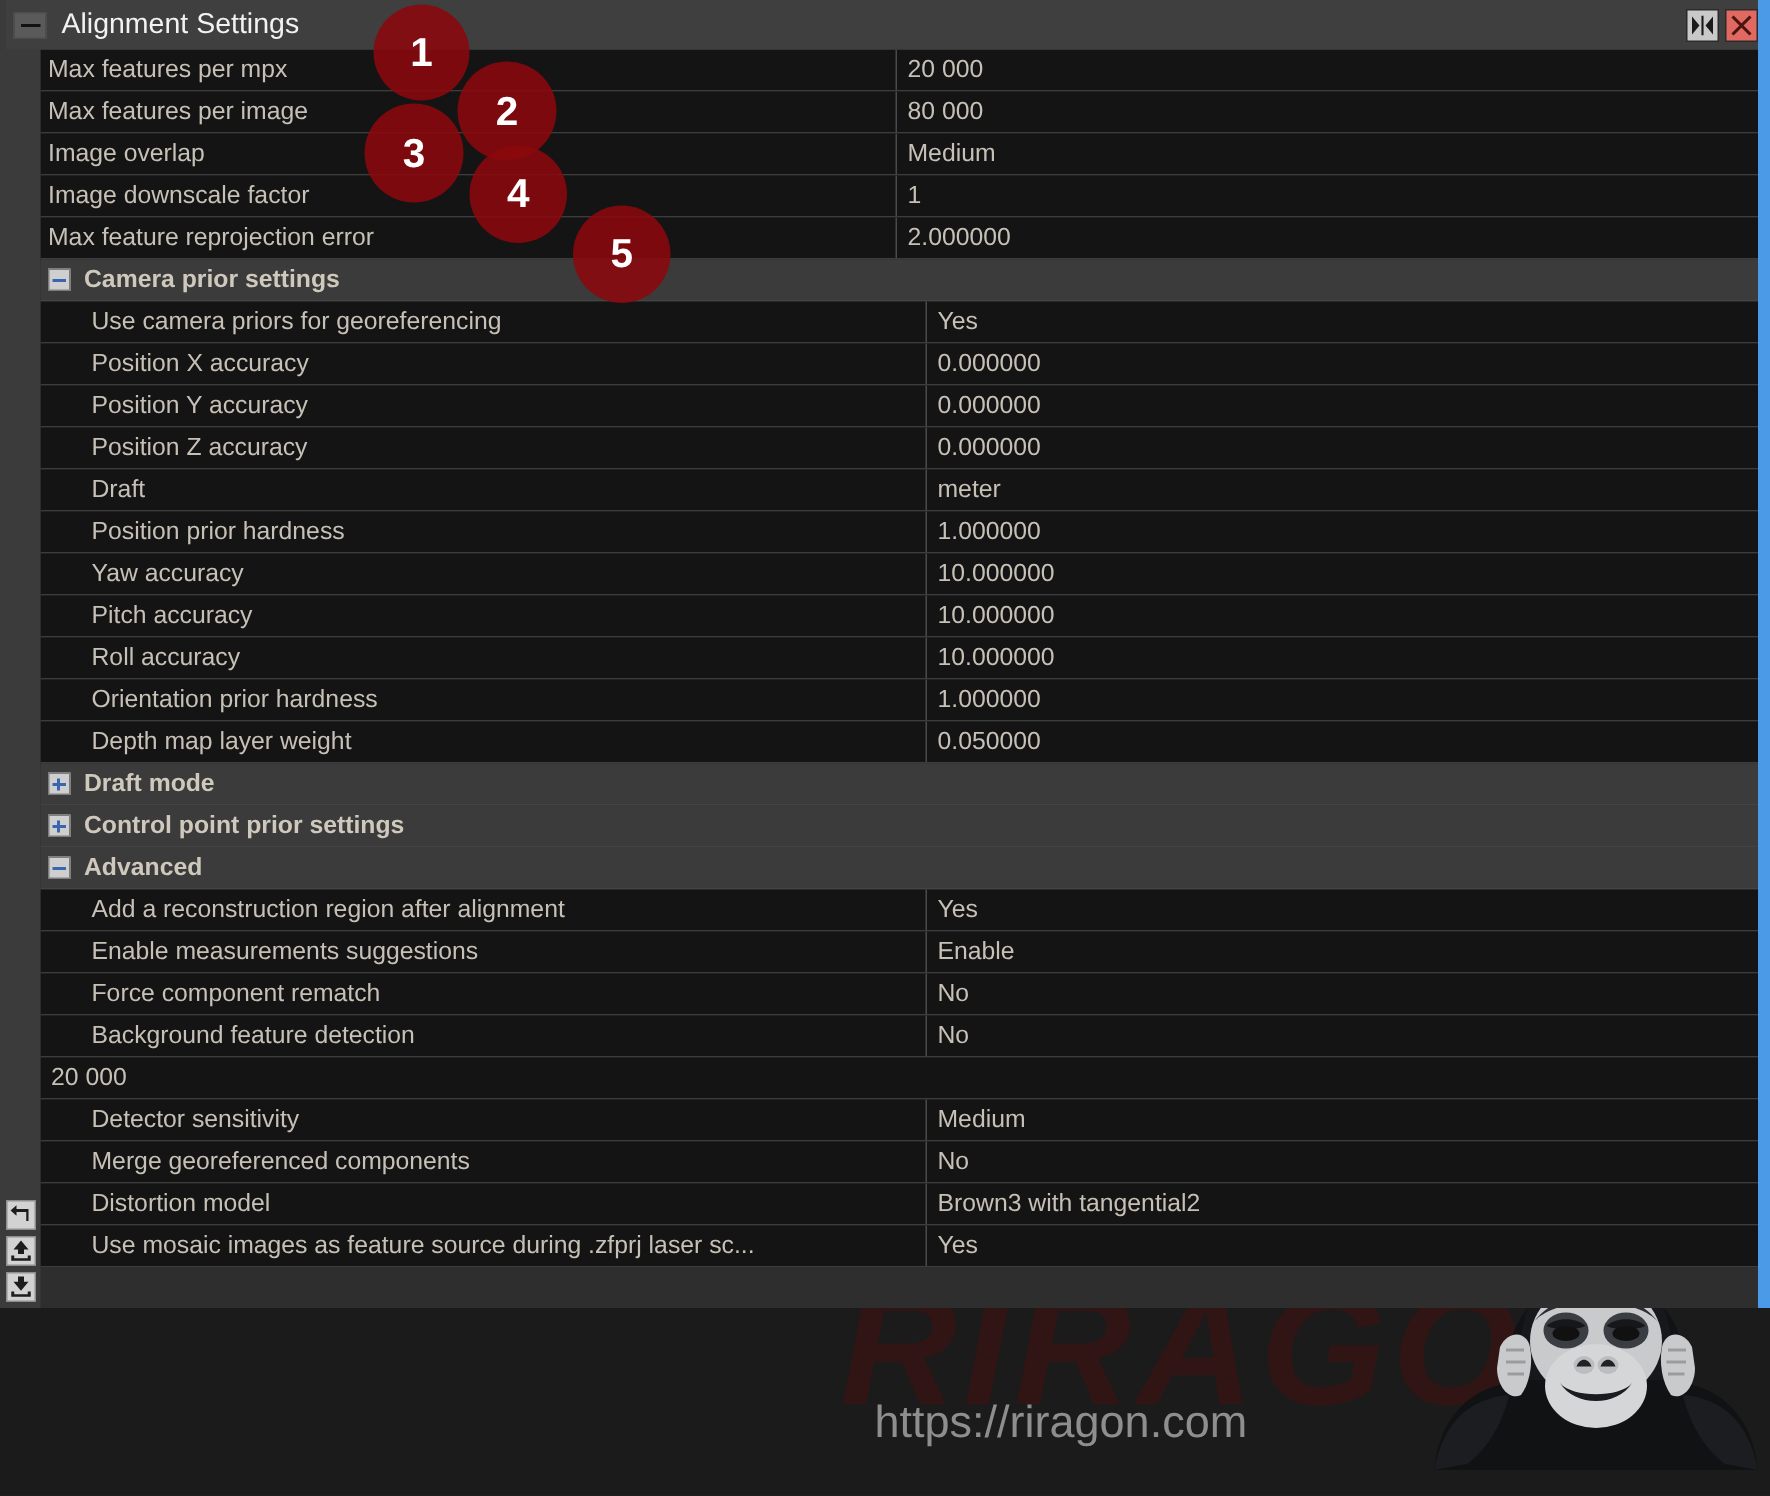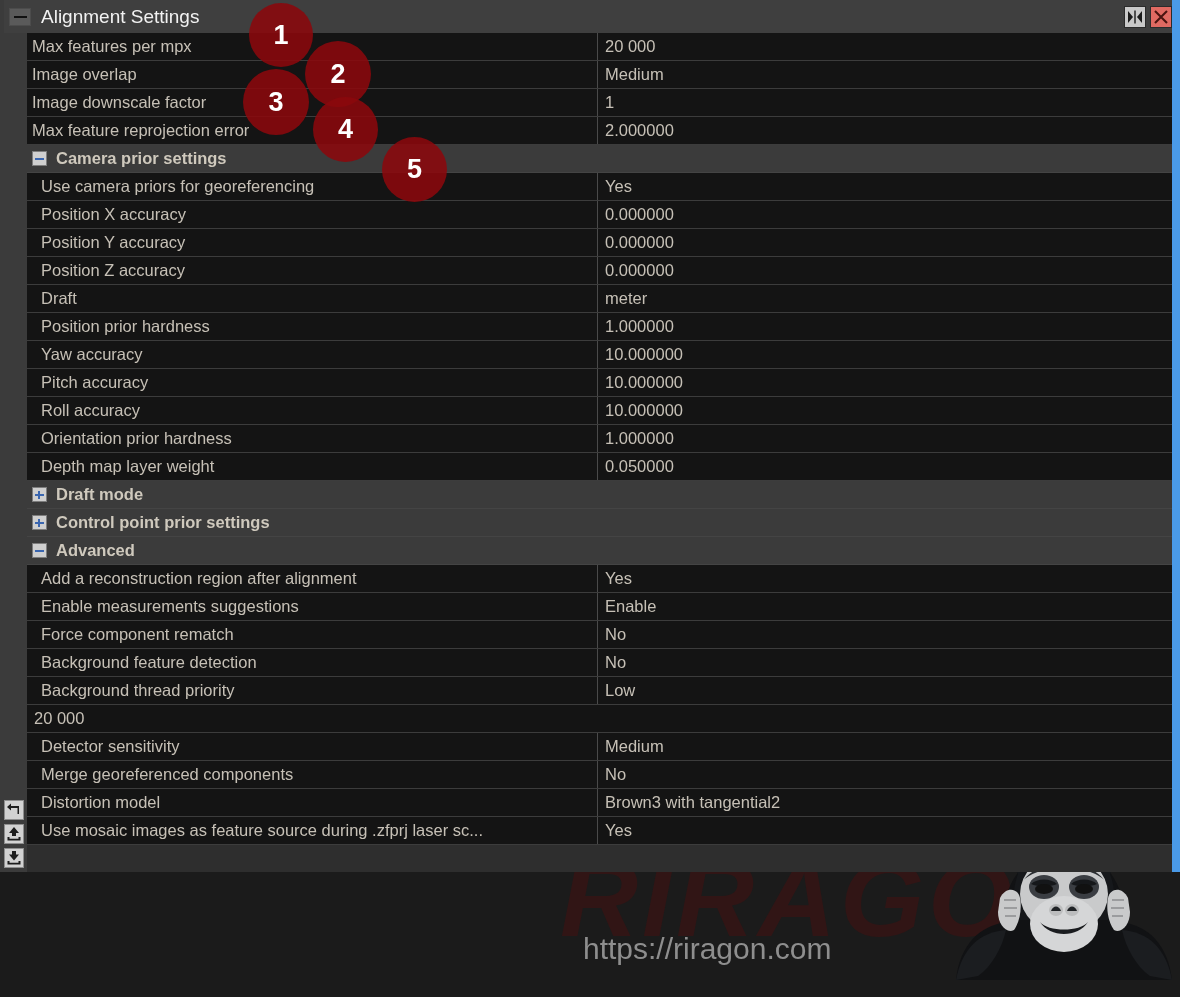--- a/index.html
+++ b/index.html
@@ -157,21 +157,21 @@
     flex: 0 0 571px;
     display: flex;
     align-items: center;
     padding-left: 5px;
     font-size: 16.5px;
     color: #c6c0b6;
     white-space: nowrap;
     overflow: hidden;
     border-right: 1px solid #4a4a4a;
   }
-  .row.indent .cell-label { padding-left: 14px; }
+  .row.indent .cell-label { padding-left: 14px; margin-left: 20px; }
   .row .cell-value {
     flex: 1 1 auto;
     display: flex;
     align-items: center;
     padding-left: 7px;
     font-size: 16.5px;
     color: #c6c0b6;
     white-space: nowrap;
     overflow: hidden;
   }
@@ -343,20 +343,24 @@
       </div>
     </div>
 
     <div id="grid">
       <div id="grid-inner">
           <div class="row">
             <div class="cell-label">Max features per mpx</div>
             <div class="cell-value">20 000</div>
           </div>
           <div class="row">
+            <div class="cell-label">Max features per image</div>
+            <div class="cell-value">80 000</div>
+          </div>
+          <div class="row">
             <div class="cell-label">Image overlap</div>
             <div class="cell-value">Medium</div>
           </div>
           <div class="row">
             <div class="cell-label">Image downscale factor</div>
             <div class="cell-value">1</div>
           </div>
           <div class="row">
             <div class="cell-label">Max feature reprojection error</div>
             <div class="cell-value">2.000000</div>
@@ -441,24 +445,20 @@
             <div class="cell-label">Enable measurements suggestions</div>
             <div class="cell-value">Enable</div>
           </div>
           <div class="row indent">
             <div class="cell-label">Force component rematch</div>
             <div class="cell-value">No</div>
           </div>
           <div class="row indent">
             <div class="cell-label">Background feature detection</div>
             <div class="cell-value">No</div>
-          </div>
-          <div class="row indent">
-            <div class="cell-label">Background thread priority</div>
-            <div class="cell-value">Low</div>
           </div>
           <div class="row indent">
             <div class="cell-value">20 000</div>
           </div>
           <div class="row indent">
             <div class="cell-label">Detector sensitivity</div>
             <div class="cell-value">Medium</div>
           </div>
           <div class="row indent">
             <div class="cell-label">Merge georeferenced components</div>

